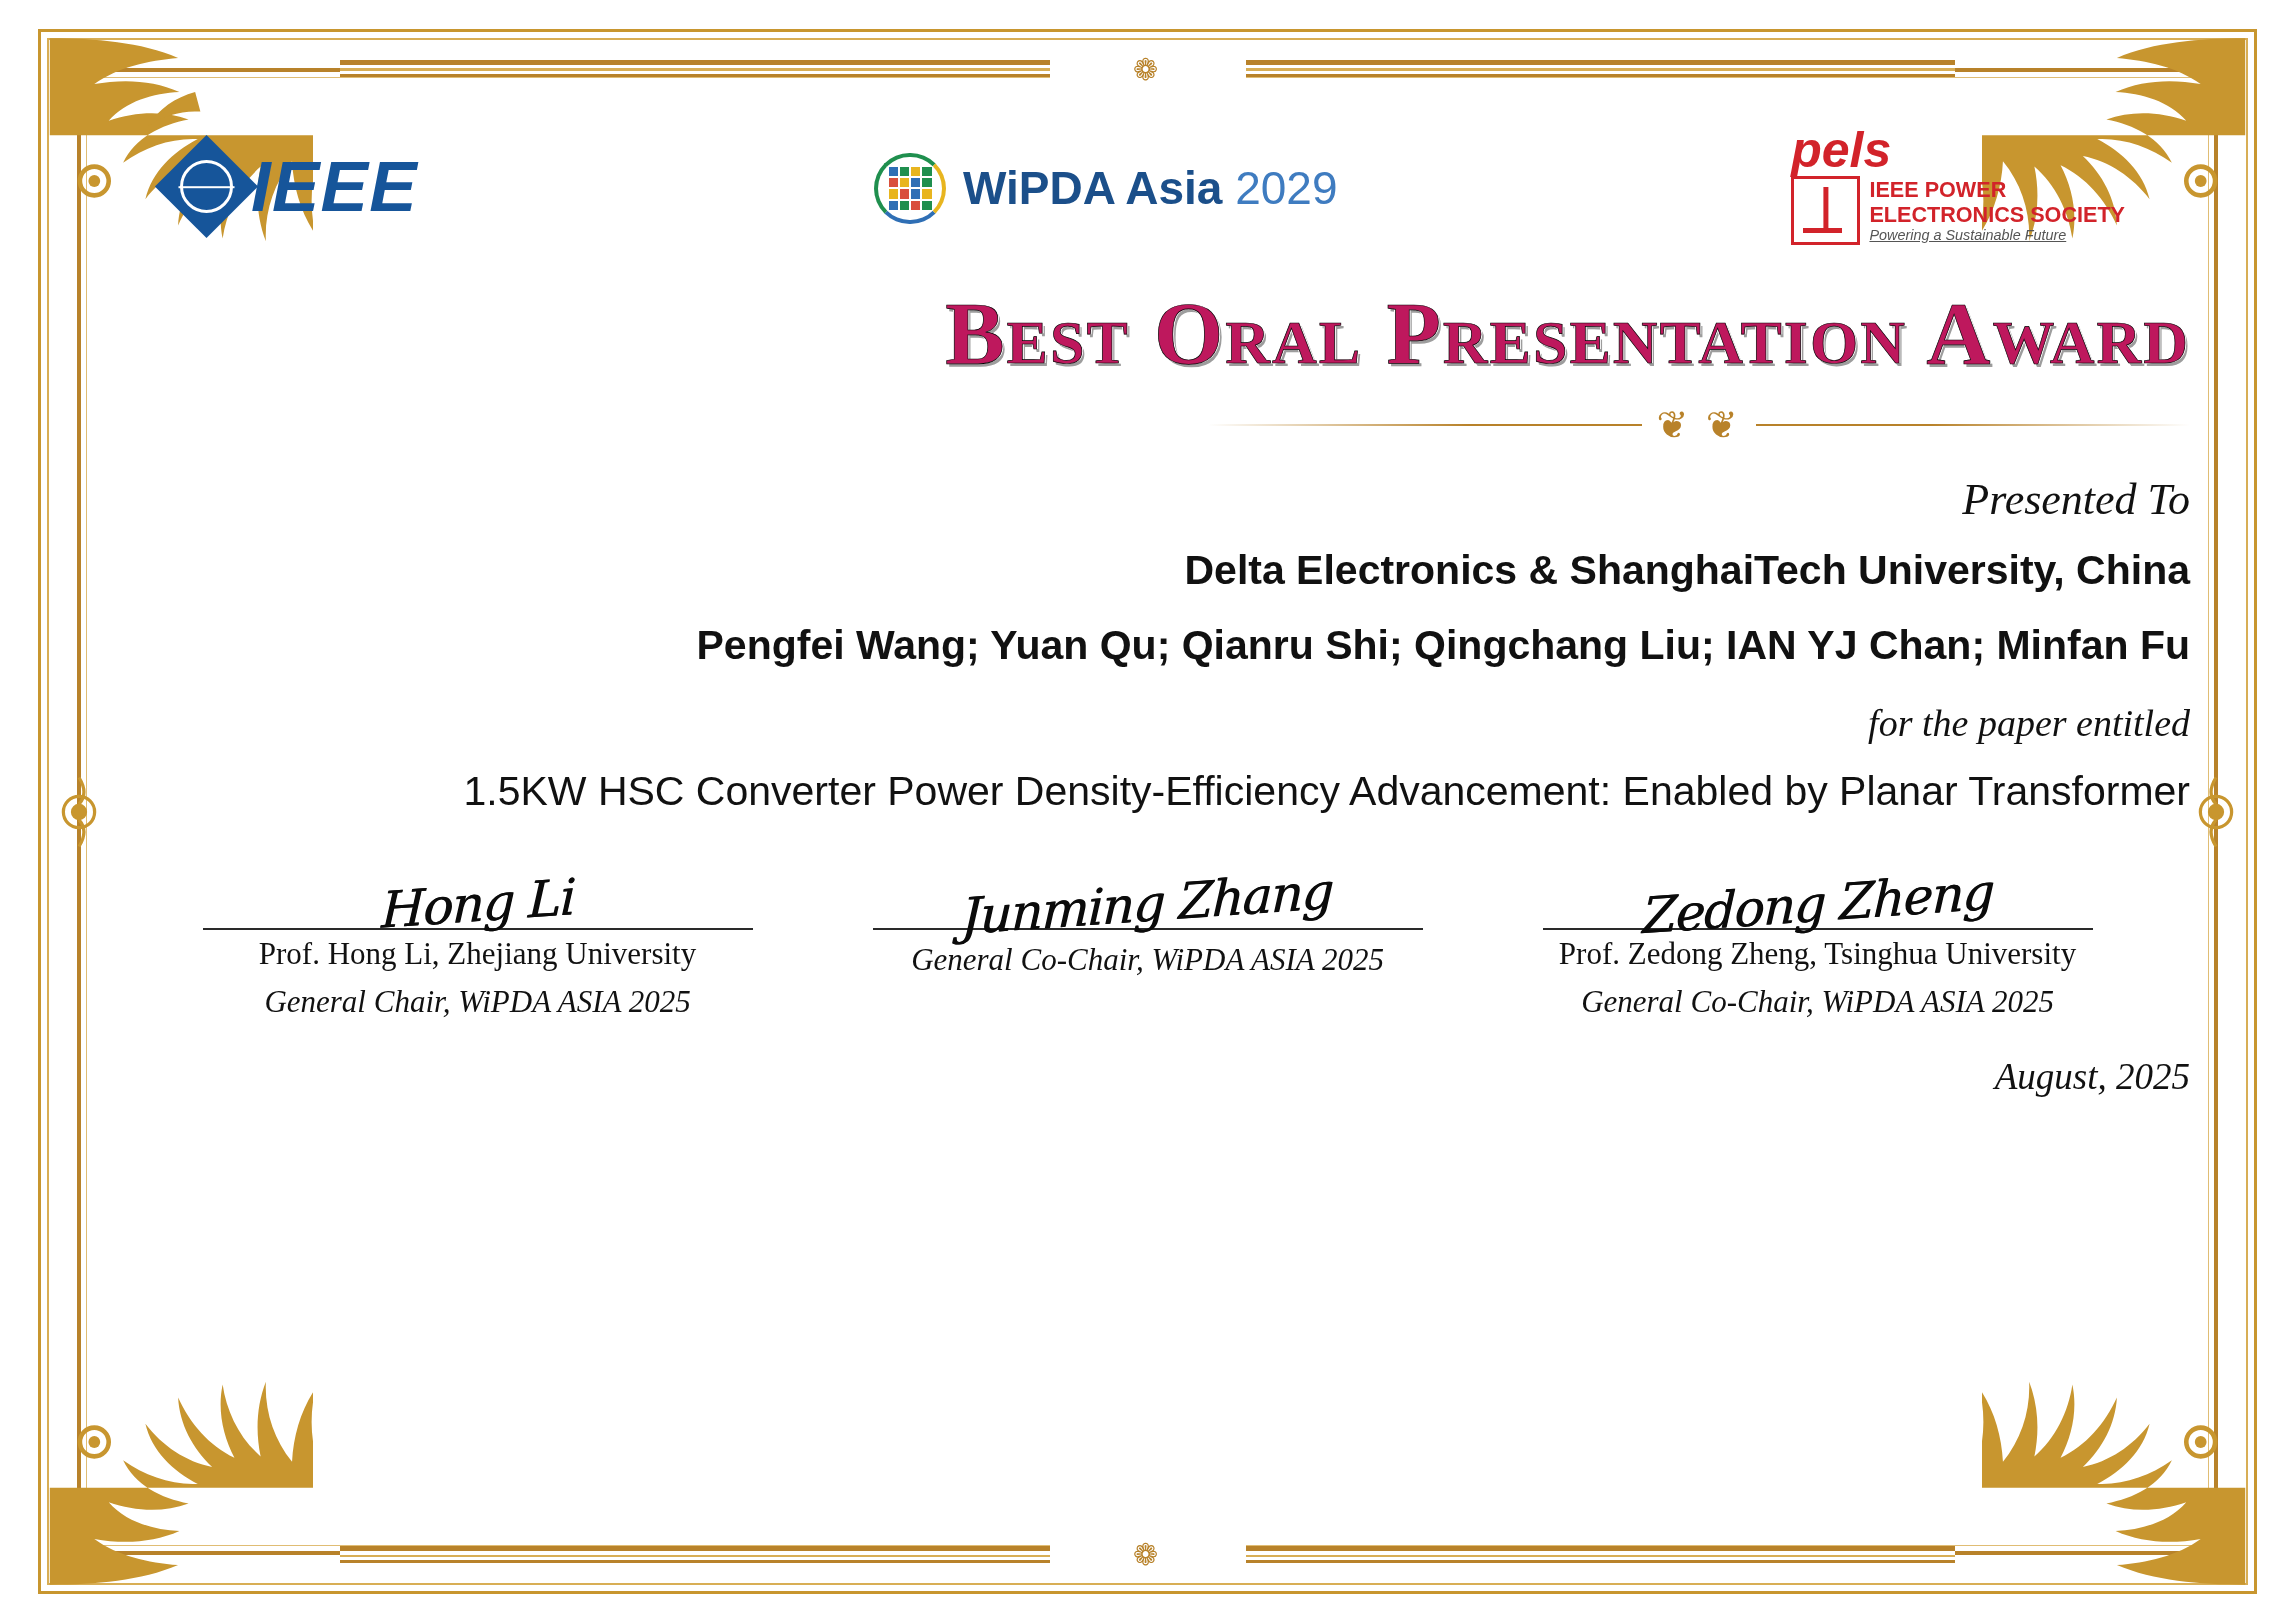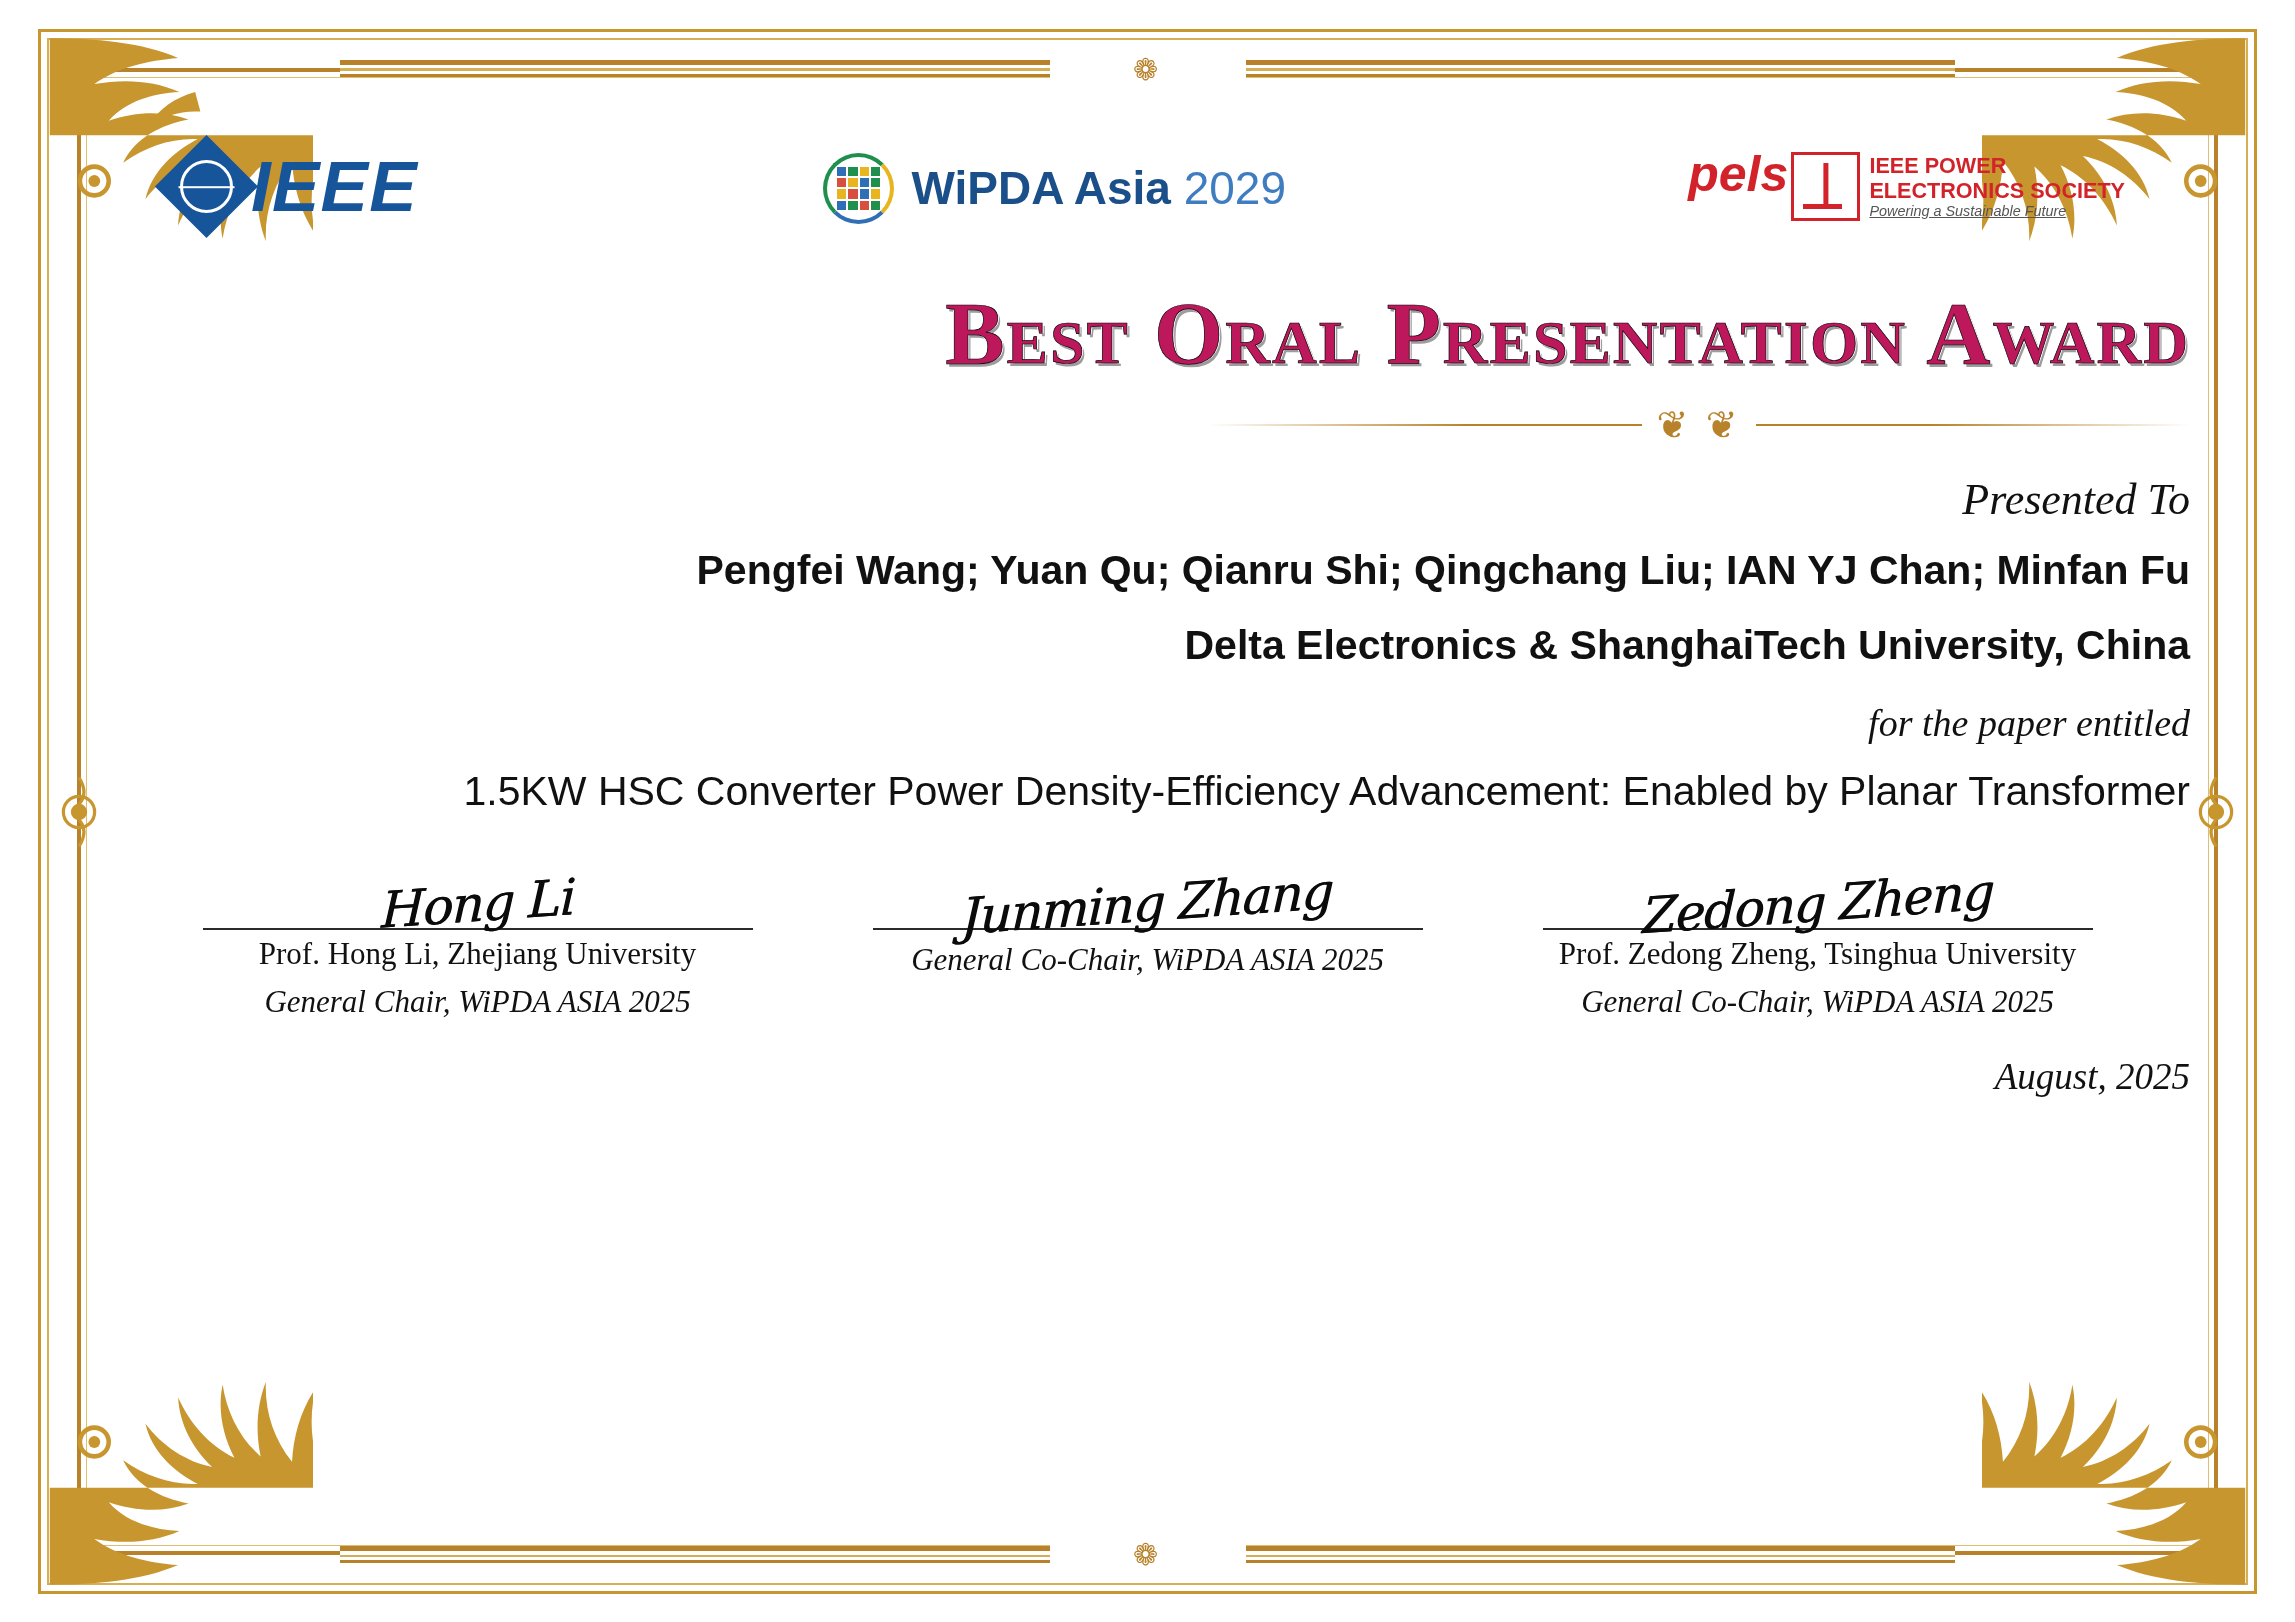--- a/index.html
+++ b/index.html
@@ -227,21 +227,21 @@
     font-weight: bold;
     font-size: 25px;
     letter-spacing: 0.4px;
     color: #1a1a1a;
     line-height: 1.25;
   }
 
   
   .pels-logo {
     display: flex;
-    flex-direction: row;
+    flex-direction: column;
     align-items: flex-start;
     gap: 3px;
   }
   .pels-row { display: flex; align-items: center; gap: 9.2px; }
   .pels-word {
     font-family: "Liberation Sans", sans-serif;
     font-weight: bold;
     font-style: italic;
     font-size: 50px;
     color: #d2232a;
@@ -535,22 +535,22 @@
     <div class="award-title">Best Oral Presentation Award</div>
 
     <div class="divider">
       <span class="line"></span>
       <span class="orn">❦ ❦</span>
       <span class="line r"></span>
     </div>
 
     <div class="presented-to">Presented To</div>
 
+    <div class="recipients">Delta Electronics &amp; ShanghaiTech University, China</div>
     <div class="recipients">Pengfei Wang; Yuan Qu; Qianru Shi; Qingchang Liu; IAN YJ Chan; Minfan Fu</div>
-    <div class="recipients">Delta Electronics &amp; ShanghaiTech University, China</div>
 
     <div class="for-paper">for the paper entitled</div>
 
     <div class="paper-title">1.5KW HSC Converter Power Density-Efficiency Advancement: Enabled by Planar Transformer</div>
 
     <div class="sign-row">
 
       <div class="sign-col">
         <div class="sig-script">Hong Li</div>
         <div class="sig-line"></div>

